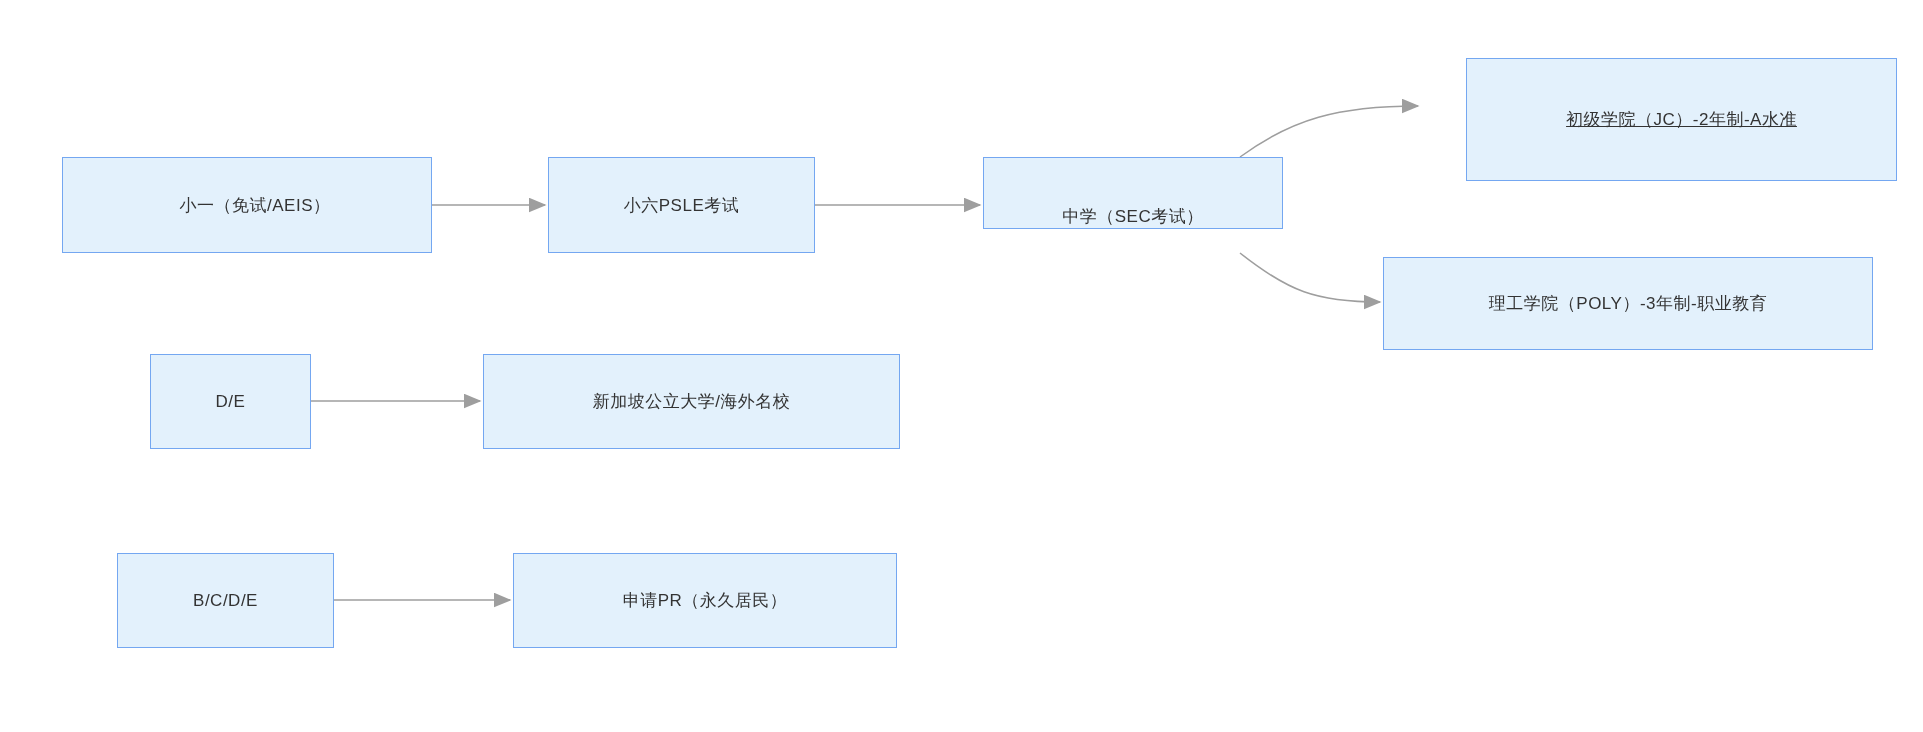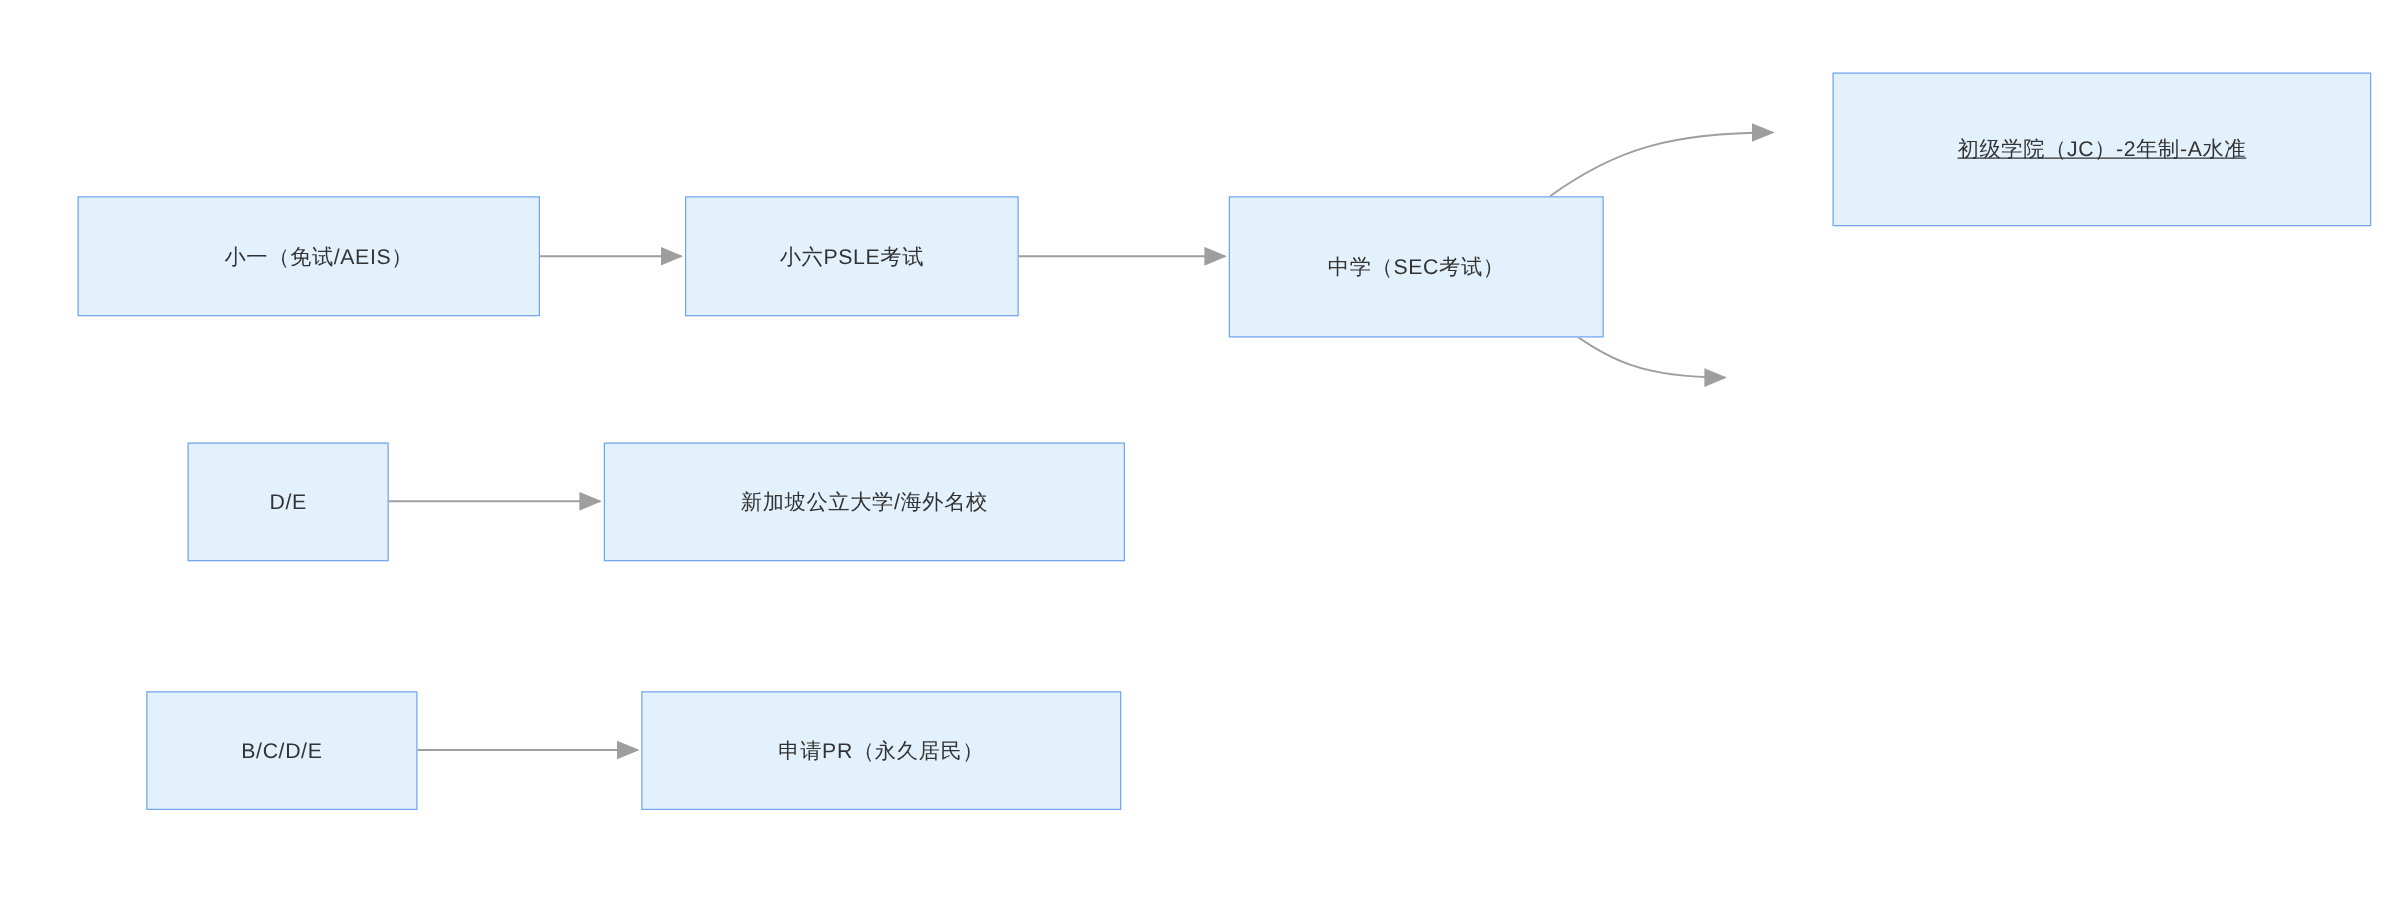--- a/index.html
+++ b/index.html
@@ -41,21 +41,21 @@
     align-items: center;
     justify-content: center;
     text-align: center;
     font-size: 17px;
     color: var(--text, #333333);
     letter-spacing: 0.5px;
     cursor: default;
   }
   .n-primary1 { left: 62px;   top: 157px; width: 370px; height: 96px; padding-left: 16px; }
   .n-psle     { left: 548px;  top: 157px; width: 267px; height: 96px; }
-  .n-sec      { left: 983px;  top: 157px; width: 300px; height: 113px; }
+  .n-sec      { left: 983px;  top: 157px; width: 300px; height: 72px; align-items: flex-end; }
   .n-jc       { left: 1466px; top: 58px;  width: 431px; height: 123px; text-decoration: underline; }
   .n-poly     { left: 1383px; top: 257px; width: 490px; height: 93px; }
   .n-de       { left: 150px;  top: 354px; width: 161px; height: 95px; }
   .n-uni      { left: 483px;  top: 354px; width: 417px; height: 95px; }
   .n-bcde     { left: 117px;  top: 553px; width: 217px; height: 95px; }
   .n-pr       { left: 513px;  top: 553px; width: 384px; height: 95px; }
 </style>
 </head>
 <body>
 
@@ -84,20 +84,23 @@
   </div>
 
   <div class="node n-sec">
     <span>中学（SEC考试）</span>
   </div>
 
   <div class="node n-jc">
     <span>初级学院（JC）-2年制-A水准</span>
   </div>
 
+  <div class="node n-poly">
+    <span>理工学院（POLY）-3年制-职业教育</span>
+  </div>
 
   <div class="node n-de">
     <span>D/E</span>
   </div>
 
   <div class="node n-bcde">
     <span>B/C/D/E</span>
   </div>
 
   <div class="node n-uni">

